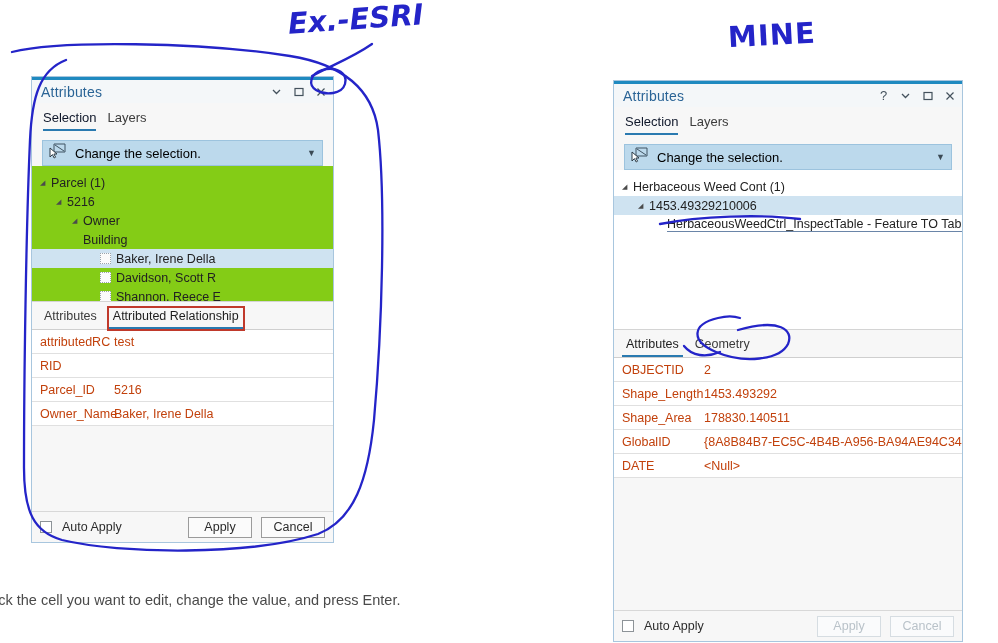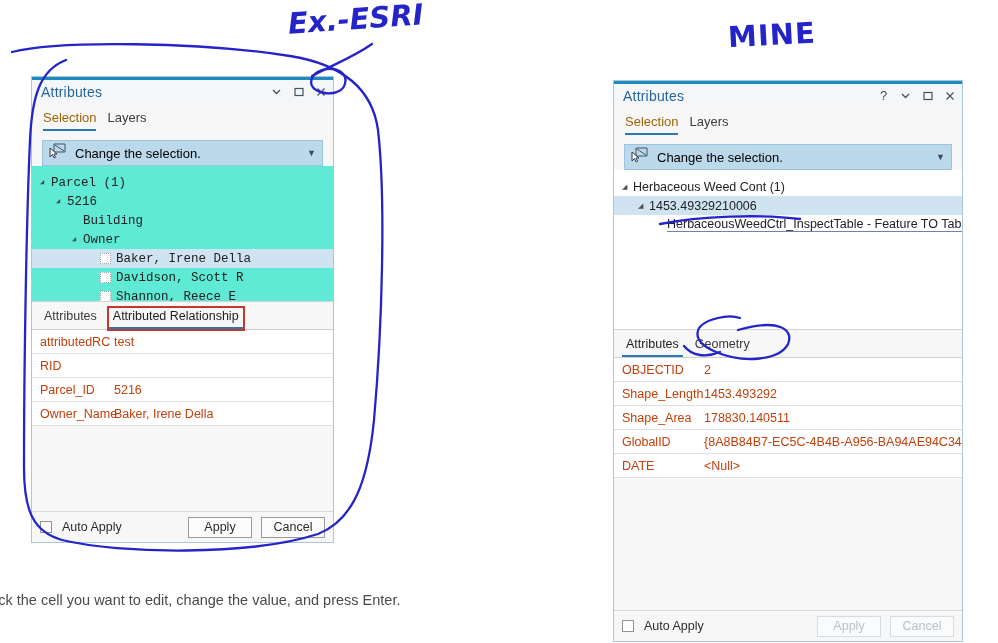--- a/index.html
+++ b/index.html
@@ -73,21 +73,21 @@
   }
   .tabstrip .tab {
     font-size: 13px;
     color: #3c3c3c;
     padding-bottom: 4px;
     border-bottom: 2px solid transparent;
     white-space: nowrap;
   }
   .tabstrip .tab.active {
     border-bottom-color: #2a7ab0;
-    color: #a16207;
+    color: #0f172a;
   }
 
   
   .sel-combo {
     margin: 9px 10px 0 10px;
     height: 26px;
     background: #bcd9ec;
     border: 1px solid #9cc3de;
     display: flex;
     align-items: center;
@@ -103,21 +103,21 @@
   }
   .sel-combo .caret { flex: 0 0 auto; color: #3b4a55; font-size: 9px; }
 
   
   .tree {
     flex: 0 0 auto;
     padding: 7px 0 0 0;
     background: #ffffff;
     overflow: hidden;
   }
-  .tree.left-tree { background: #5eead4; font-family: Liberation Mono, monospace; }
+  .tree.left-tree { background: #84cc16; }
   .tnode {
     display: flex;
     align-items: center;
     height: 19px;
     font-size: 12.5px;
     color: #222222;
     white-space: nowrap;
     padding-left: 8px;
   }
   .tnode.sel { background: #cfe3f1; }
@@ -330,26 +330,26 @@
 
   <div class="tree left-tree" style="height:128px;">
     <div class="tnode" style="padding-left:8px;">
       <span class="arrow">◢</span>
       <span class="tlabel">Parcel (1)</span>
     </div>
     <div class="tnode" style="padding-left:24px;">
       <span class="arrow">◢</span>
       <span class="tlabel">5216</span>
     </div>
-    <div class="tnode" style="padding-left:51px;">
-      <span class="tlabel">Building</span>
-    </div>
     <div class="tnode" style="padding-left:40px;">
       <span class="arrow">◢</span>
       <span class="tlabel">Owner</span>
+    </div>
+    <div class="tnode" style="padding-left:51px;">
+      <span class="tlabel">Building</span>
     </div>
     <div class="tnode sel" style="padding-left:68px;">
       <span class="chk"></span>
       <span class="tlabel">Baker, Irene Della</span>
     </div>
     <div class="tnode" style="padding-left:68px;">
       <span class="chk"></span>
       <span class="tlabel">Davidson, Scott R</span>
     </div>
     <div class="tnode" style="padding-left:68px;">

